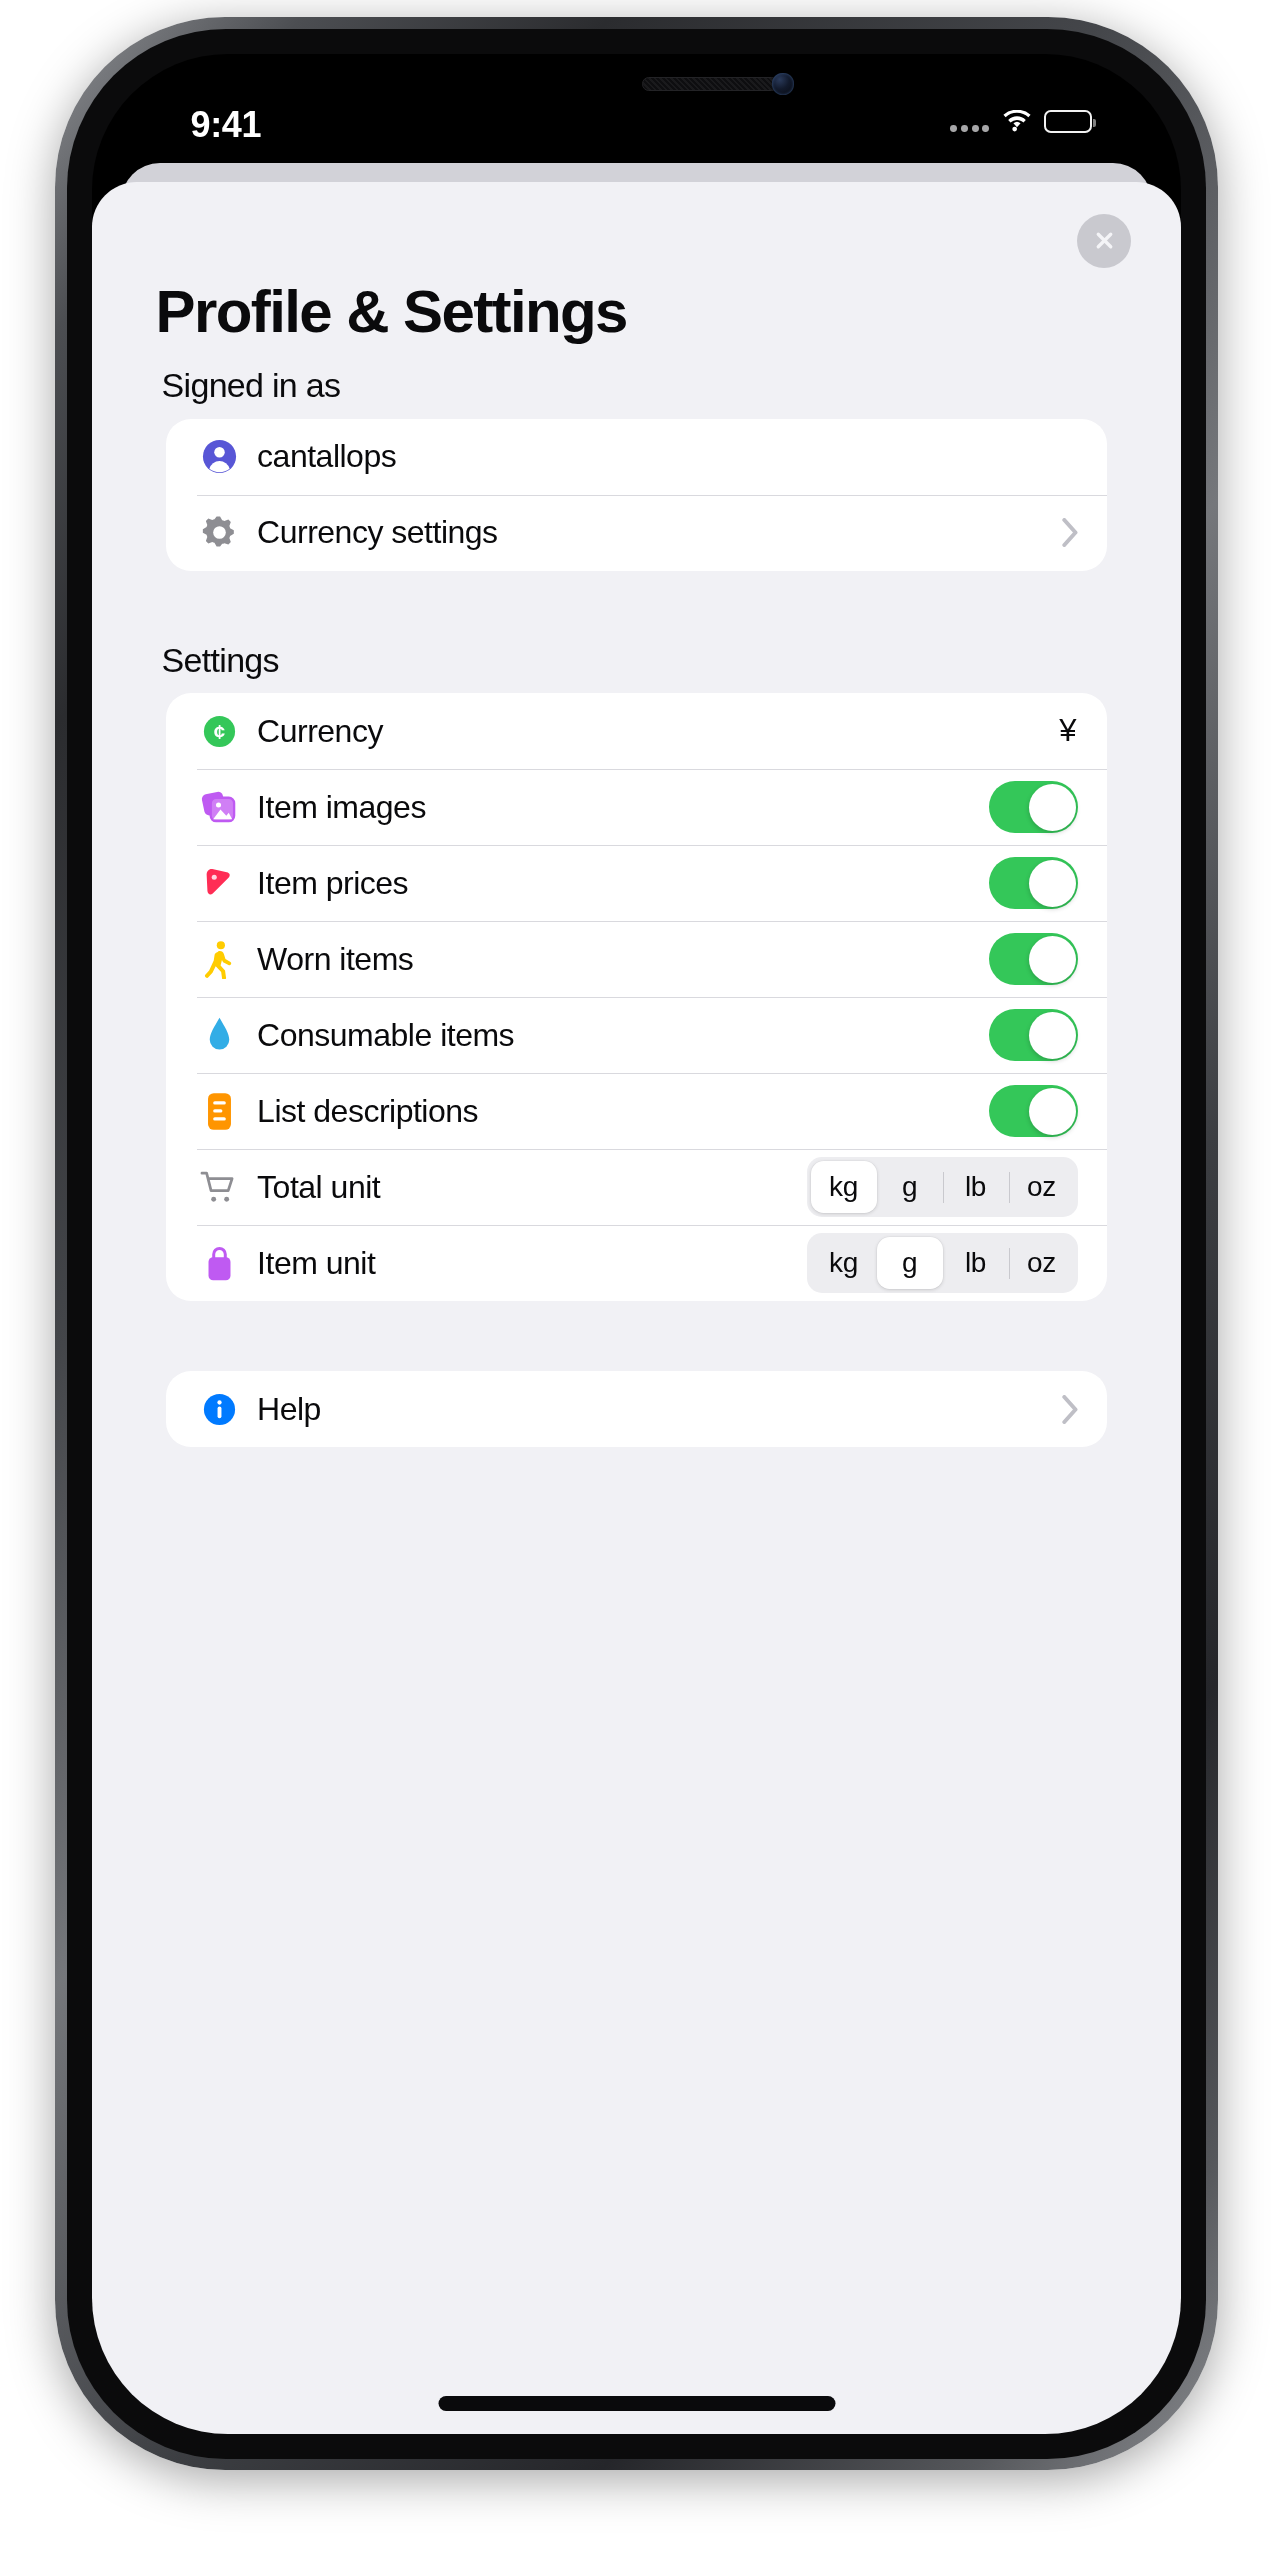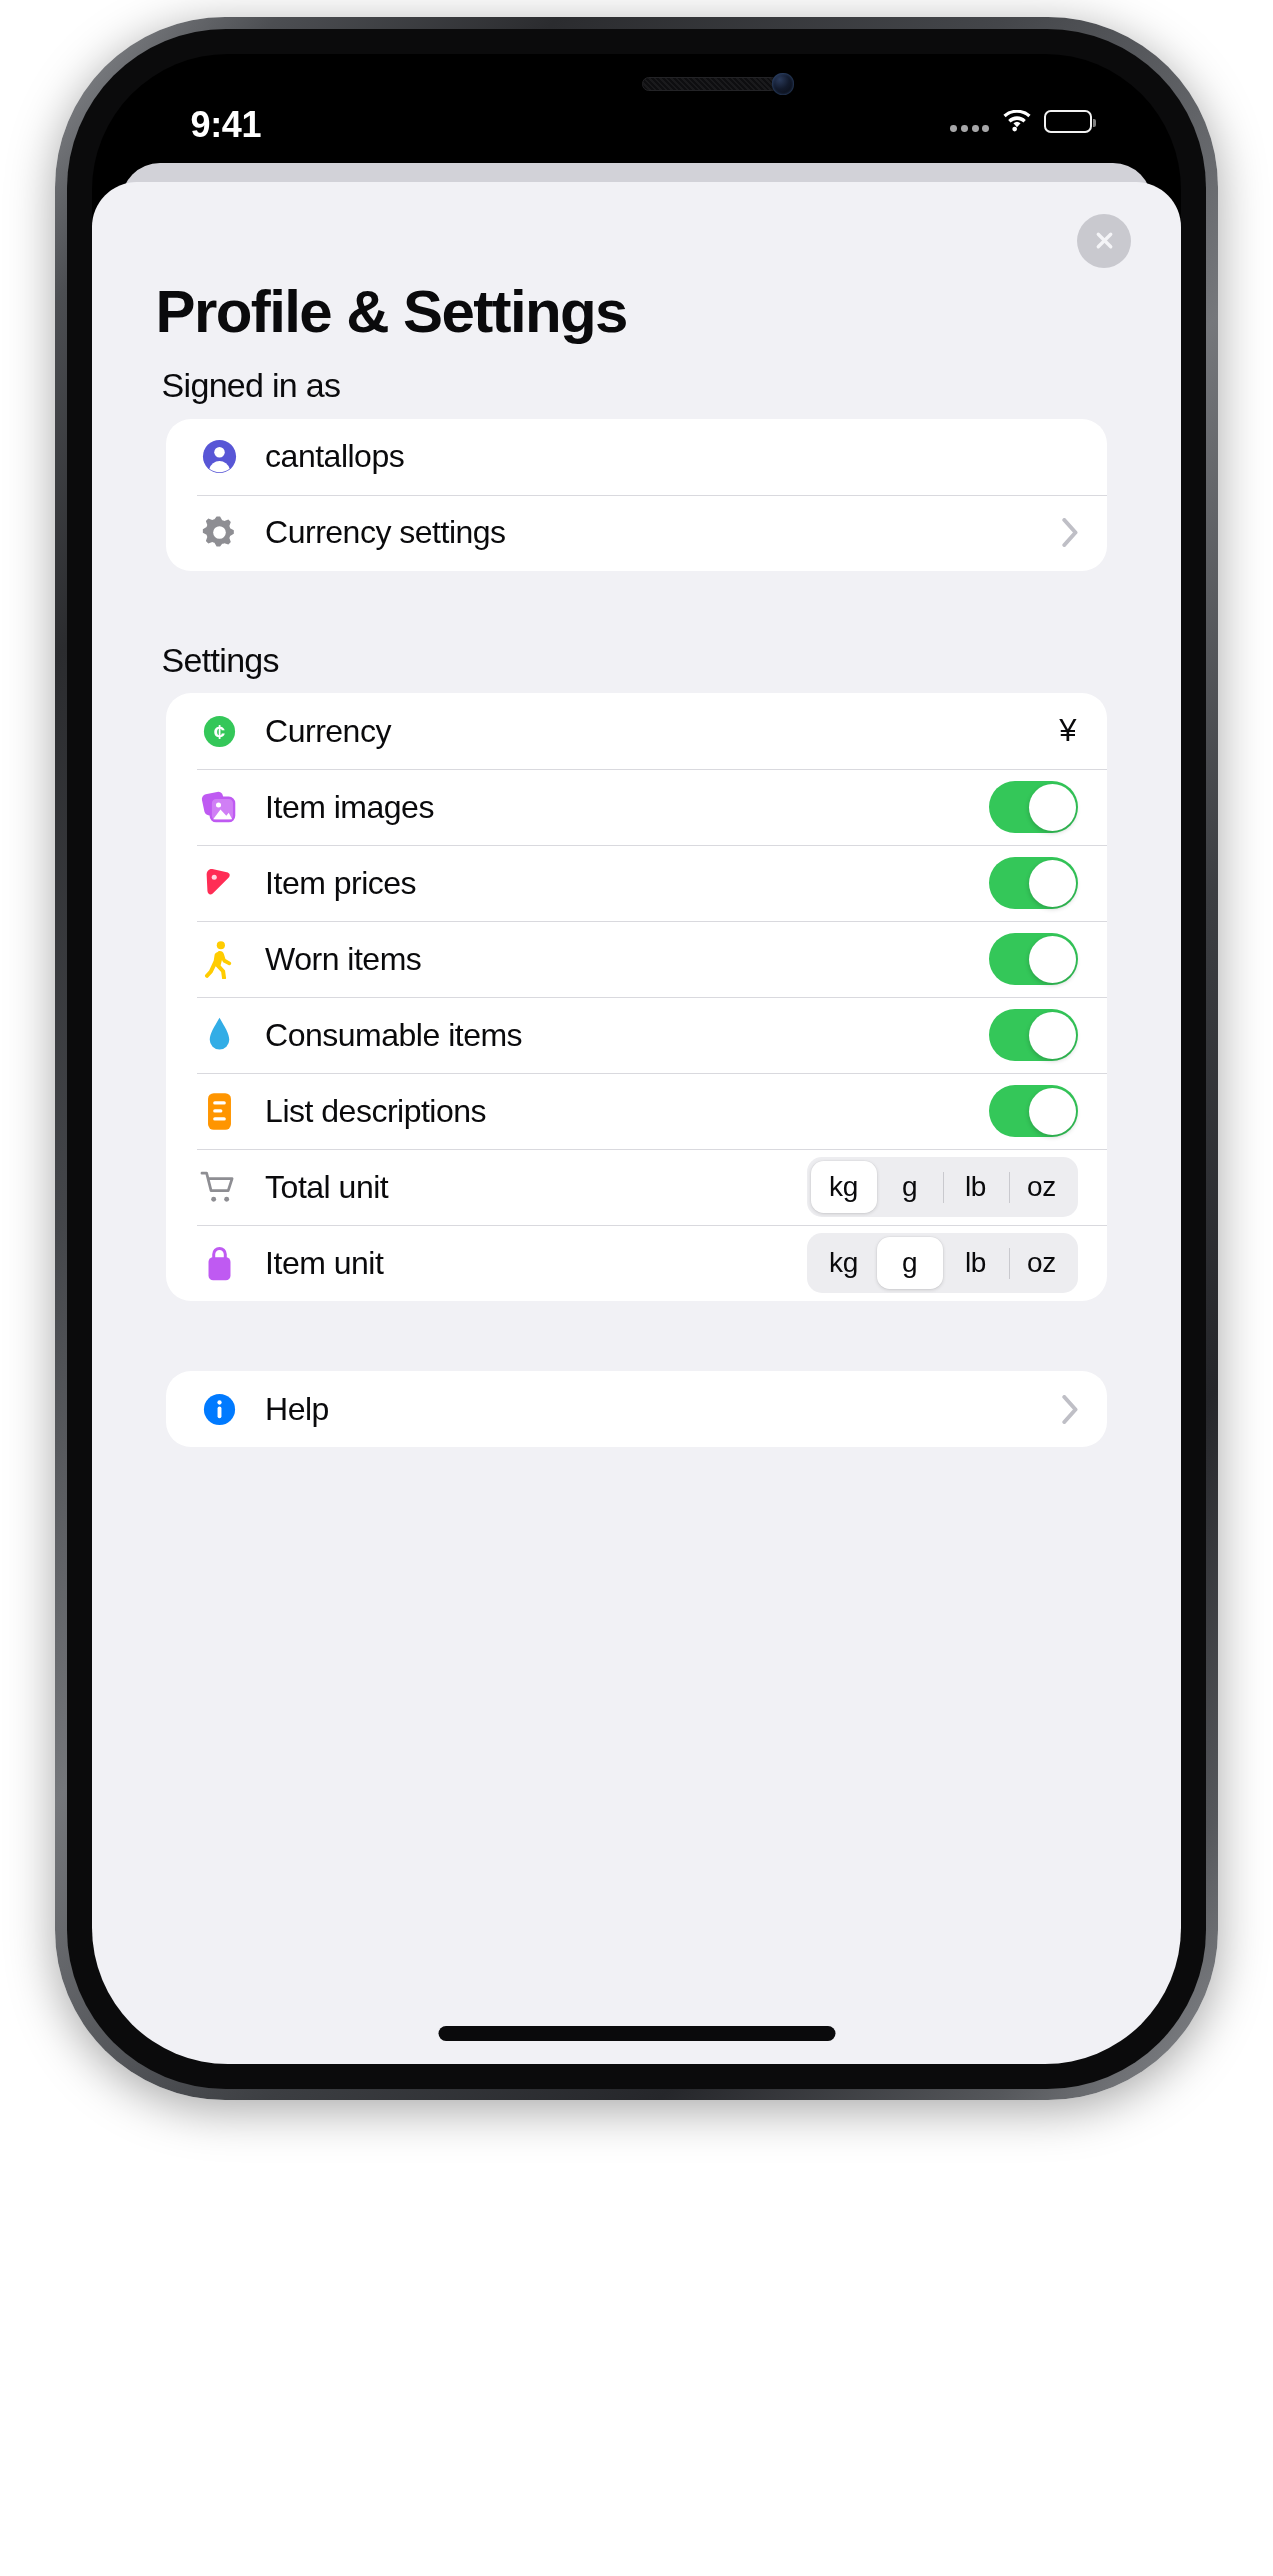--- a/index.html
+++ b/index.html
@@ -12,21 +12,21 @@
 
   
   #phone-stage {
     position: relative;
     width: 1273px; height: 2576px;
     background: #ffffff;
   }
   .phone-outer {
     position: absolute;
     left: 55px; top: 17.4px;
-    width: 1163px; height: 2083px;
+    width: 1163px; height: 2453px;
     border-radius: 170px;
     background: linear-gradient(128deg,#8f9195 0%,#4c4e52 8%,#2b2c2f 18%,#44464a 34%,#75777b 50%,#3c3e42 66%,#25262a 80%,#55575b 92%,#8b8d91 100%);
     box-shadow: 0 9.7px 48px rgba(0,0,0,.35);
   }
   .phone-mid {
     position: absolute;
     left: 11.6px; top: 11.6px; right: 11.6px; bottom: 11.6px;
     border-radius: 159px;
     background: #0b0b0c;
   }
@@ -156,21 +156,21 @@
     height: 1px; background: #d9d9de;
   }
   .row-ico {
     width: 45px; min-width: 45px; height: 45px;
     display:flex; align-items:center; justify-content:center;
     margin-right: 15.5px;
   }
   .row-ico svg { display:block; }
   .row-label {
     font-size: 32px; font-weight: 400; letter-spacing: -0.5px;
-    color: #0a0a0c; white-space: nowrap; margin-left: 8px;
+    color: #0a0a0c; white-space: nowrap;
   }
   .row-label.danger { color: #fc3b30; }
   .row-spacer { flex: 1; }
   .row-value {
     font-size: 31px; color: #0a0a0c; font-weight: 400;
     margin-right: 1.9px;
   }
   .chev { width: 16.5px; height: 29px; display:block; }
 
   

